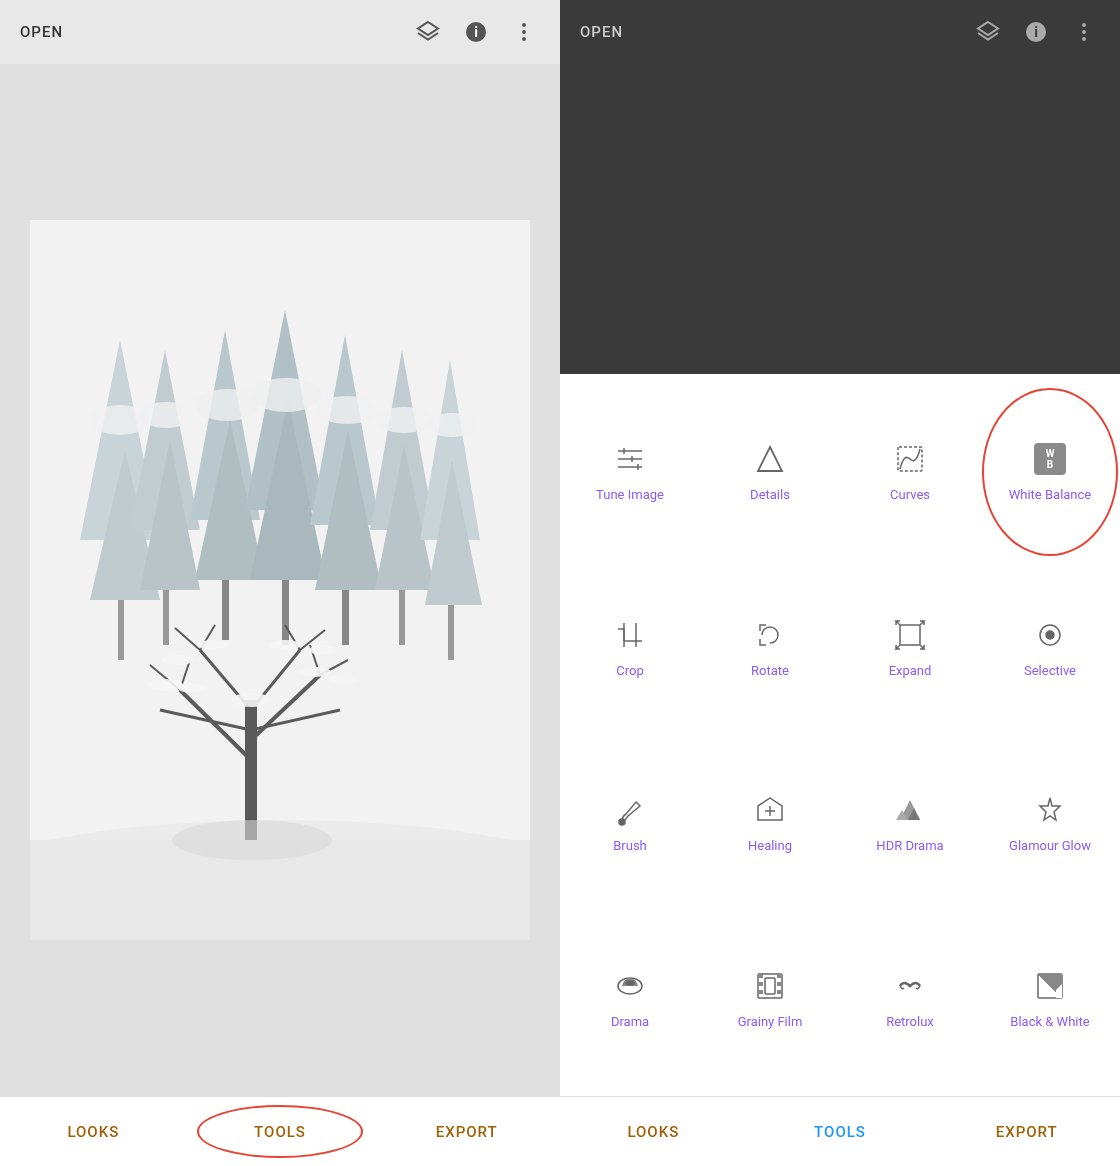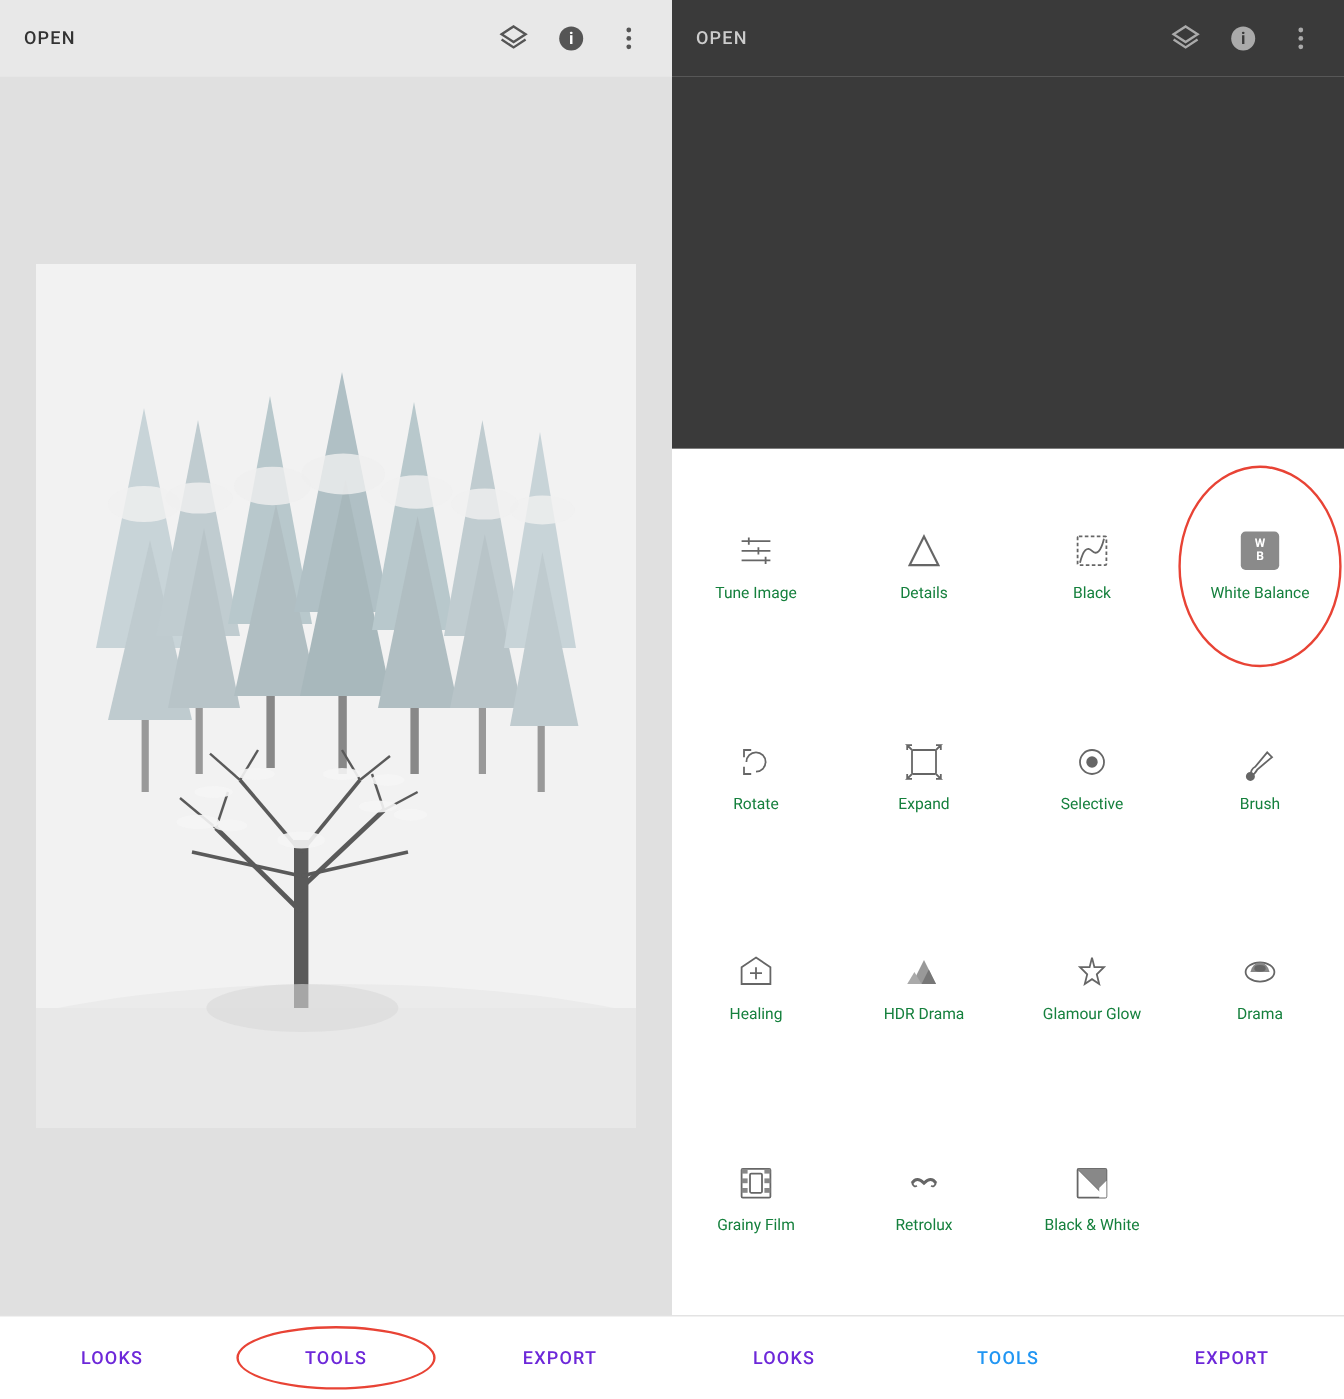--- a/index.html
+++ b/index.html
@@ -77,21 +77,21 @@
       border-top: 1px solid #ddd;
     }
 
     .nav-item {
       flex: 1;
       display: flex;
       align-items: center;
       justify-content: center;
       font-size: 15px;
       font-weight: 500;
-      color: #6d28d9;
+      color: #a16207;
       letter-spacing: 1px;
       cursor: pointer;
       position: relative;
     }
 
     .nav-item.active {
       color: #2196F3;
     }
 
     .nav-item-tools-left {
@@ -168,21 +168,21 @@
     .tool-icon svg {
       width: 32px;
       height: 32px;
       fill: none;
       stroke: #666;
       stroke-width: 1.5;
     }
 
     .tool-label {
       font-size: 13px;
-      color: #15803d;
+      color: #8b5cf6;
       text-align: center;
       line-height: 1.3;
     }
 
     .wb-icon-box {
       width: 32px;
       height: 32px;
       background: #8a8a8a;
       border-radius: 4px;
       display: flex;
@@ -402,31 +402,44 @@
       <span class="tool-label">Details</span>
     </div>
 
     <div class="tool-item">
       <div class="tool-icon">
         <svg viewBox="0 0 32 32" stroke="#666" stroke-width="1.8" fill="none">
           <rect x="4" y="4" width="24" height="24" rx="1" stroke-dasharray="3,2"></rect>
           <path d="M6 26 Q10 10 16 16 Q22 22 26 6" stroke="#666"></path>
         </svg>
       </div>
-      <span class="tool-label">Black</span>
+      <span class="tool-label">Curves</span>
     </div>
 
     <div class="tool-item white-balance-item">
       <div class="tool-icon">
         <div class="wb-icon-box">W<br>B</div>
       </div>
       <span class="tool-label">White Balance</span>
       <div class="wb-red-circle"></div>
     </div>
 
+    <div class="tool-item">
+      <div class="tool-icon">
+        <svg viewBox="0 0 32 32" stroke="#666" stroke-width="1.8" fill="none">
+          <polyline points="4,10 10,10 10,28"></polyline>
+          <polyline points="10,4 10,10"></polyline>
+          <polyline points="28,22 22,22 22,4"></polyline>
+          <polyline points="22,22 22,28"></polyline>
+          <line x1="10" y1="22" x2="22" y2="22"></line>
+          <line x1="10" y1="10" x2="10" y2="22"></line>
+        </svg>
+      </div>
+      <span class="tool-label">Crop</span>
+    </div>
 
     <div class="tool-item">
       <div class="tool-icon">
         <svg viewBox="0 0 32 32" stroke="#666" stroke-width="1.8" fill="none">
           <path d="M8 16 A8 8 0 1 1 16 24"></path>
           <polyline points="6,20 6,26 12,26"></polyline>
           <polyline points="6,12 6,6 12,6"></polyline>
         </svg>
       </div>
       <span class="tool-label">Rotate</span>

